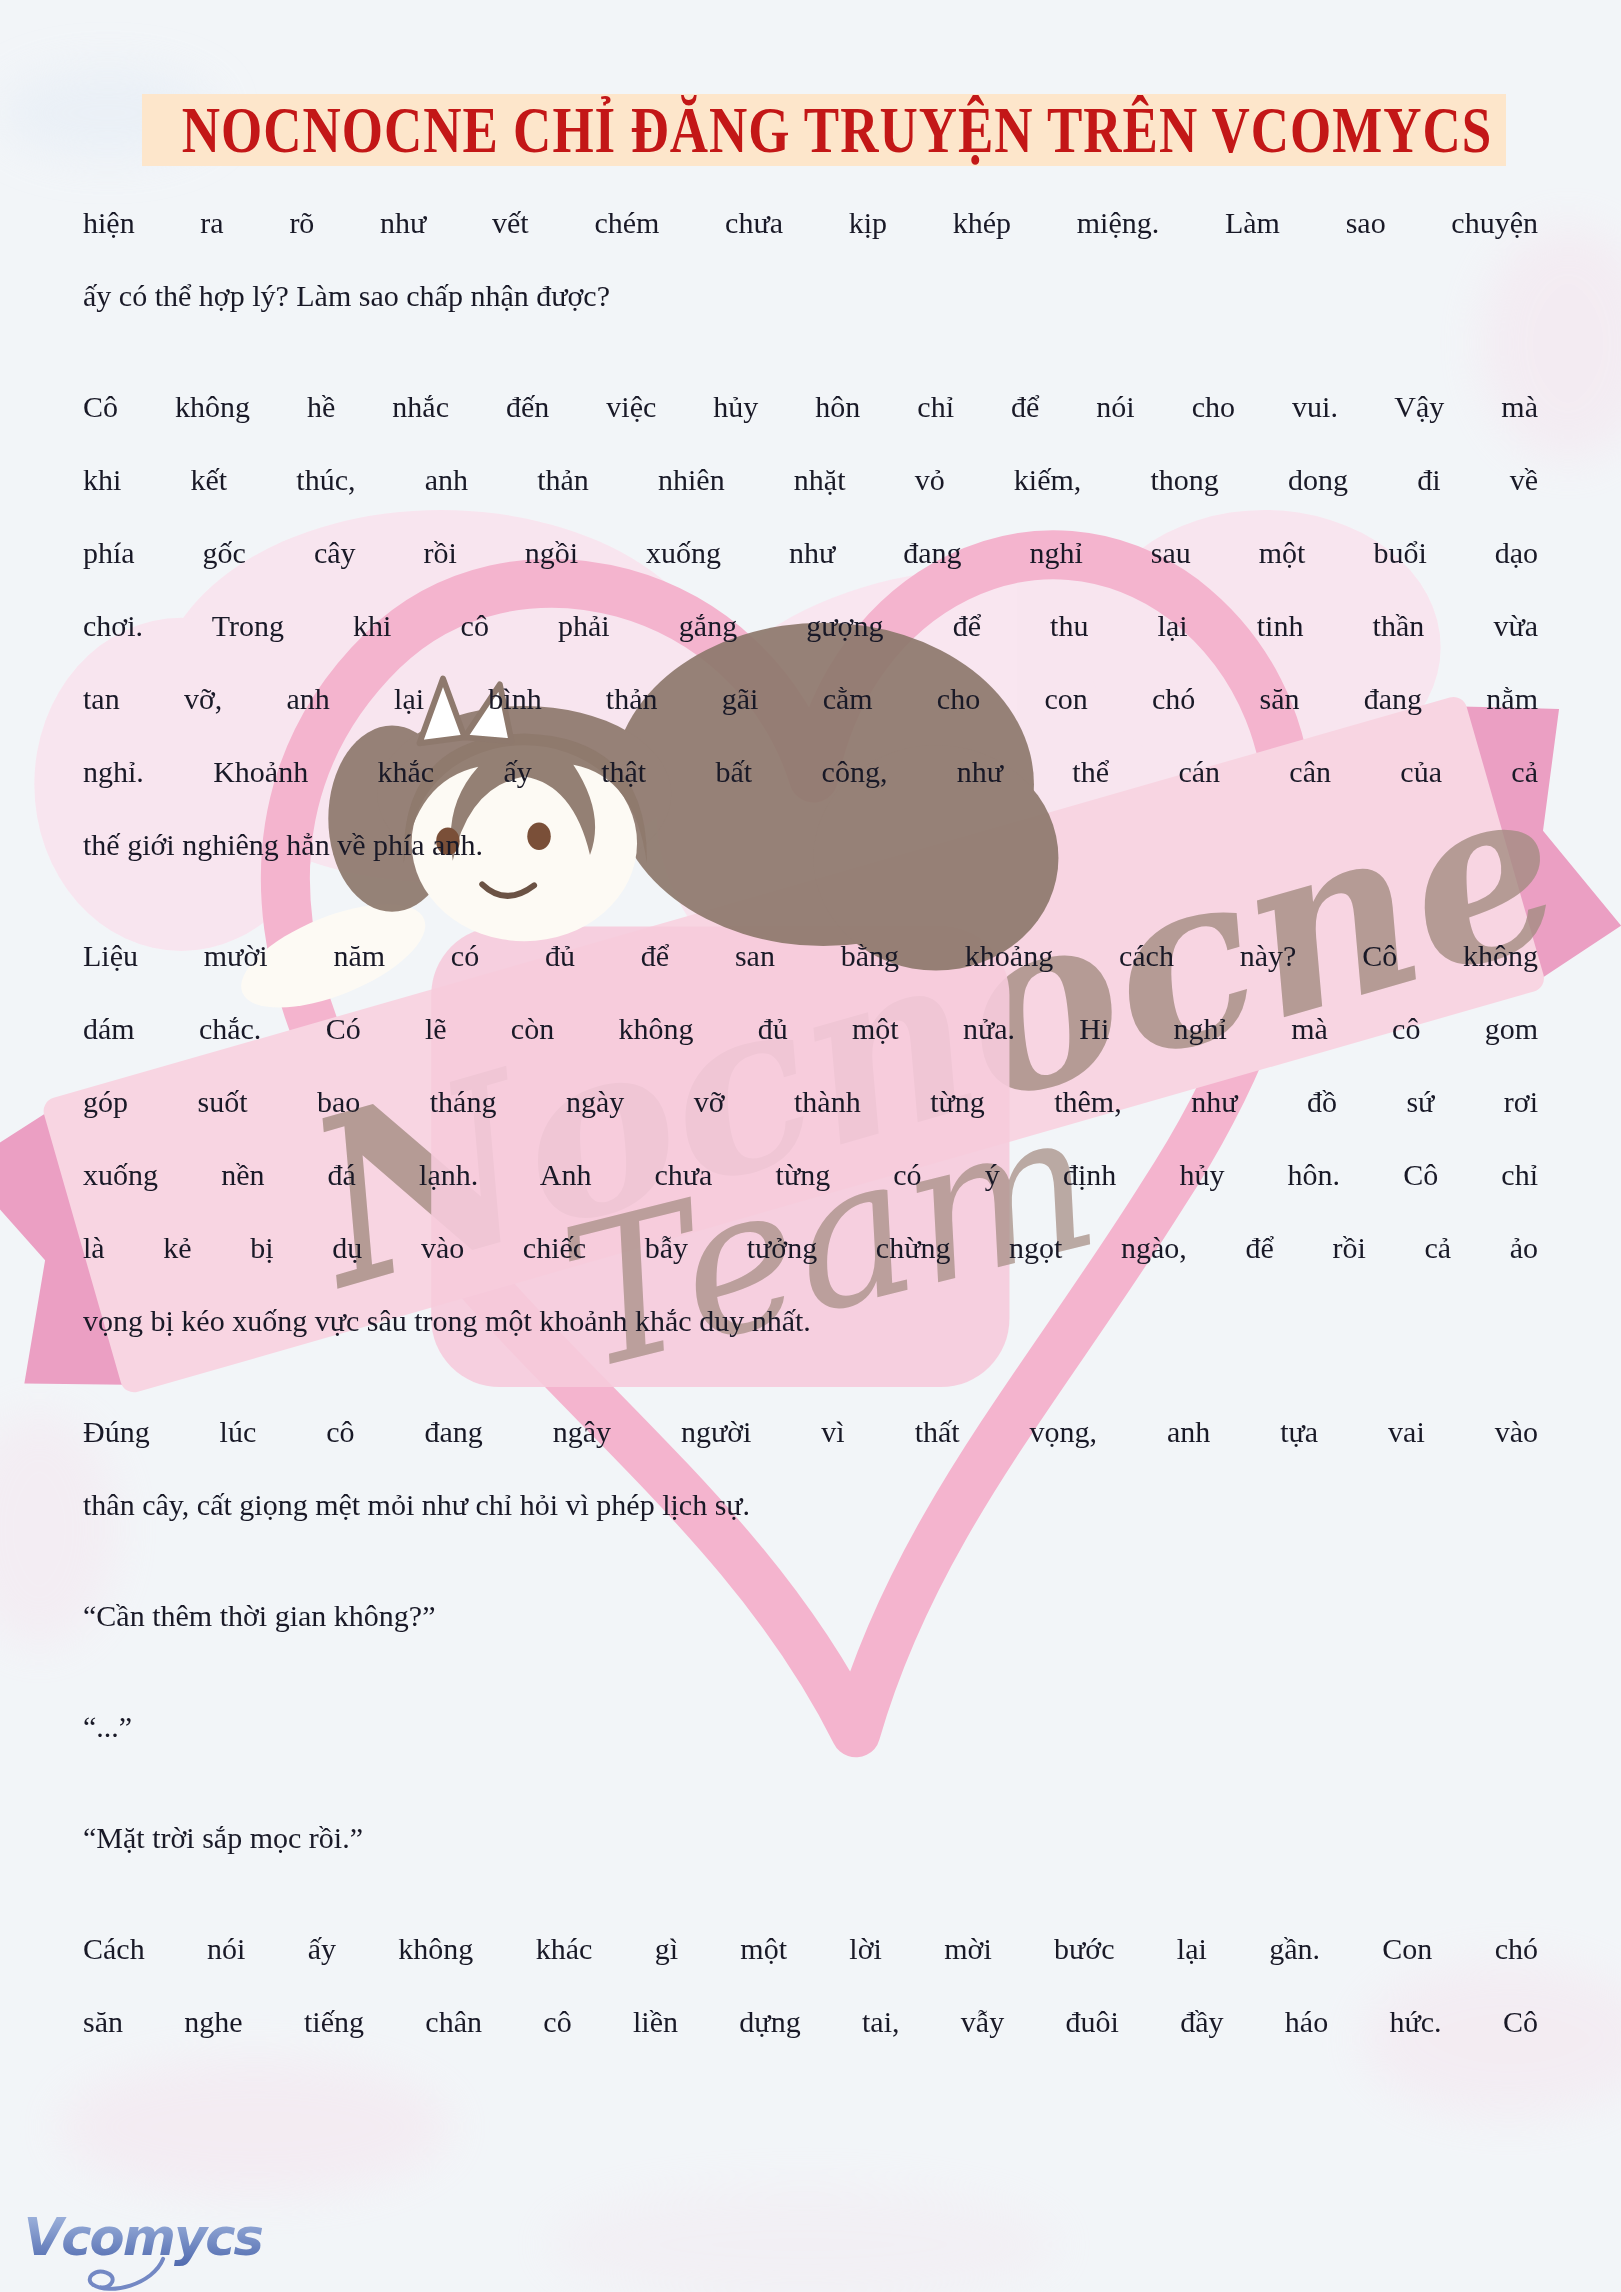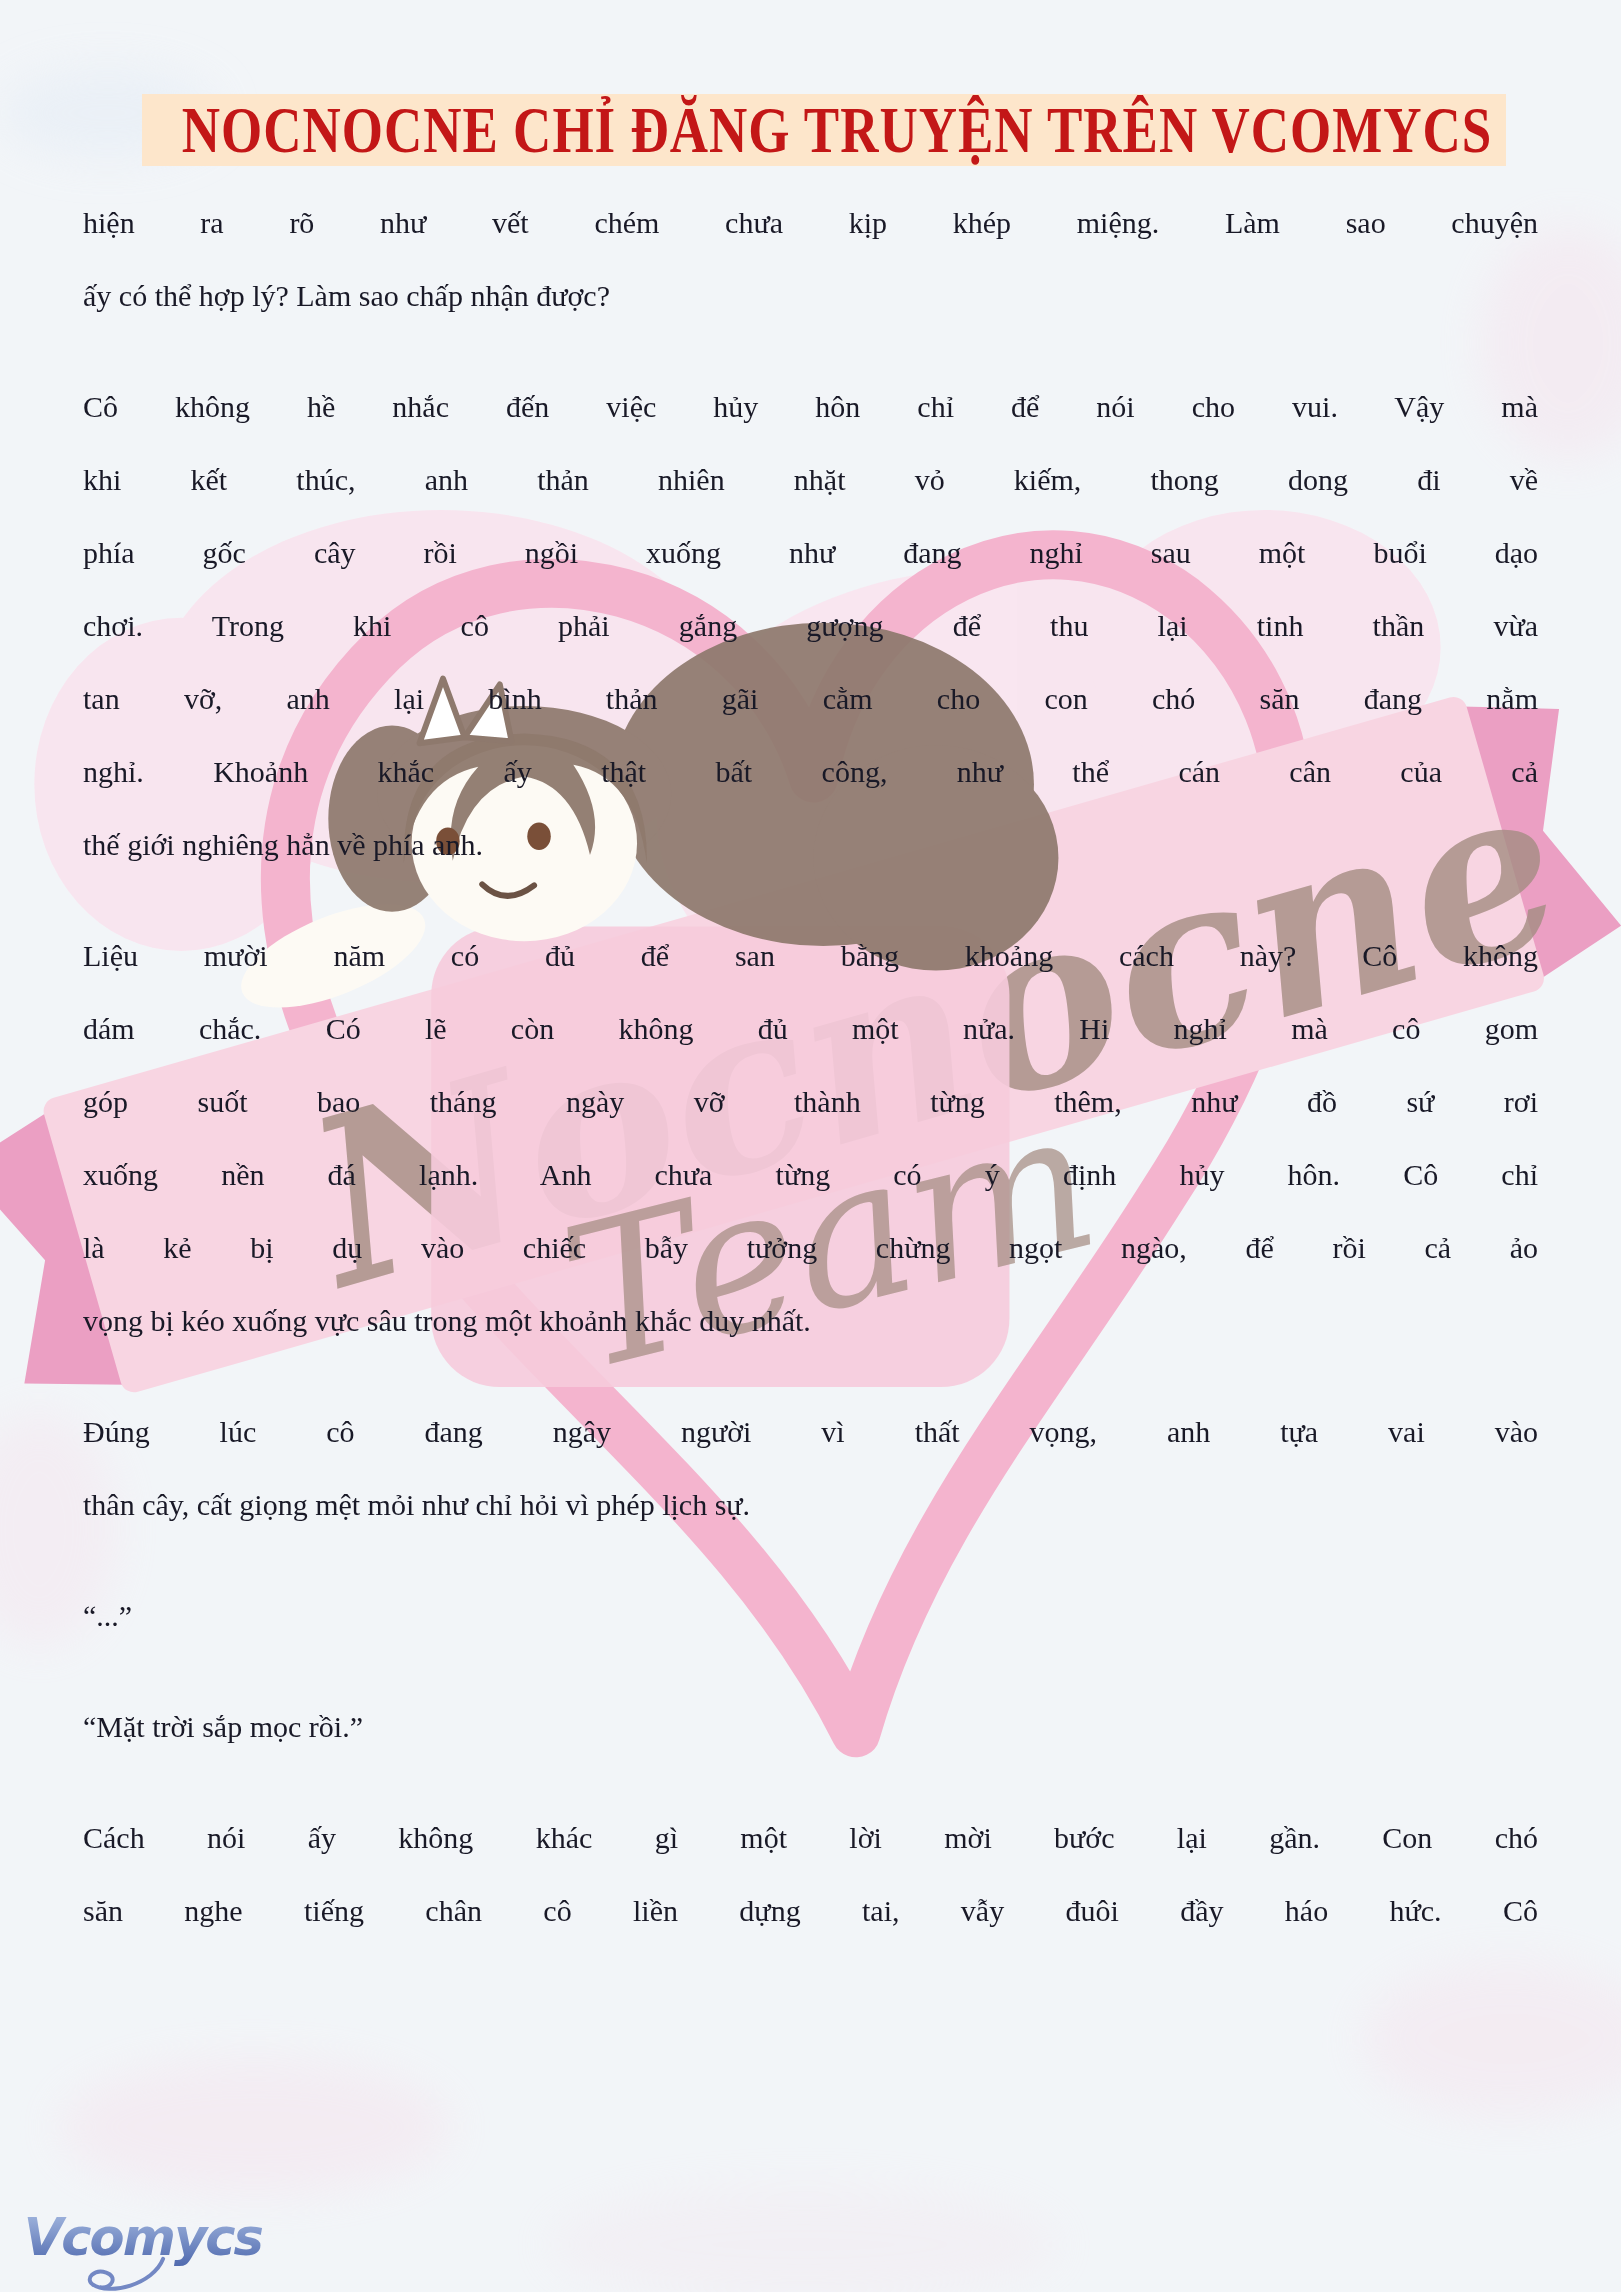--- a/index.html
+++ b/index.html
@@ -108,20 +108,23 @@
         <div class="line just">góp suốt bao tháng ngày vỡ thành từng thêm, như đồ sứ rơi</div>
         <div class="line just">xuống nền đá lạnh. Anh chưa từng có ý định hủy hôn. Cô chỉ</div>
         <div class="line just">là kẻ bị dụ vào chiếc bẫy tưởng chừng ngọt ngào, để rồi cả ảo</div>
         <div class="line">vọng bị kéo xuống vực sâu trong một khoảnh khắc duy nhất.</div>
       </div>
       <div class="para">
         <div class="line just">Đúng lúc cô đang ngây người vì thất vọng, anh tựa vai vào</div>
         <div class="line">thân cây, cất giọng mệt mỏi như chỉ hỏi vì phép lịch sự.</div>
       </div>
       <div class="para">
+        <div class="line">“Cần thêm thời gian không?”</div>
+      </div>
+      <div class="para">
         <div class="line">“...”</div>
       </div>
       <div class="para">
         <div class="line">“Mặt trời sắp mọc rồi.”</div>
       </div>
       <div class="para">
         <div class="line just">Cách nói ấy không khác gì một lời mời bước lại gần. Con chó</div>
         <div class="line just">săn nghe tiếng chân cô liền dựng tai, vẫy đuôi đầy háo hức. Cô</div>
       </div>
     </div>

